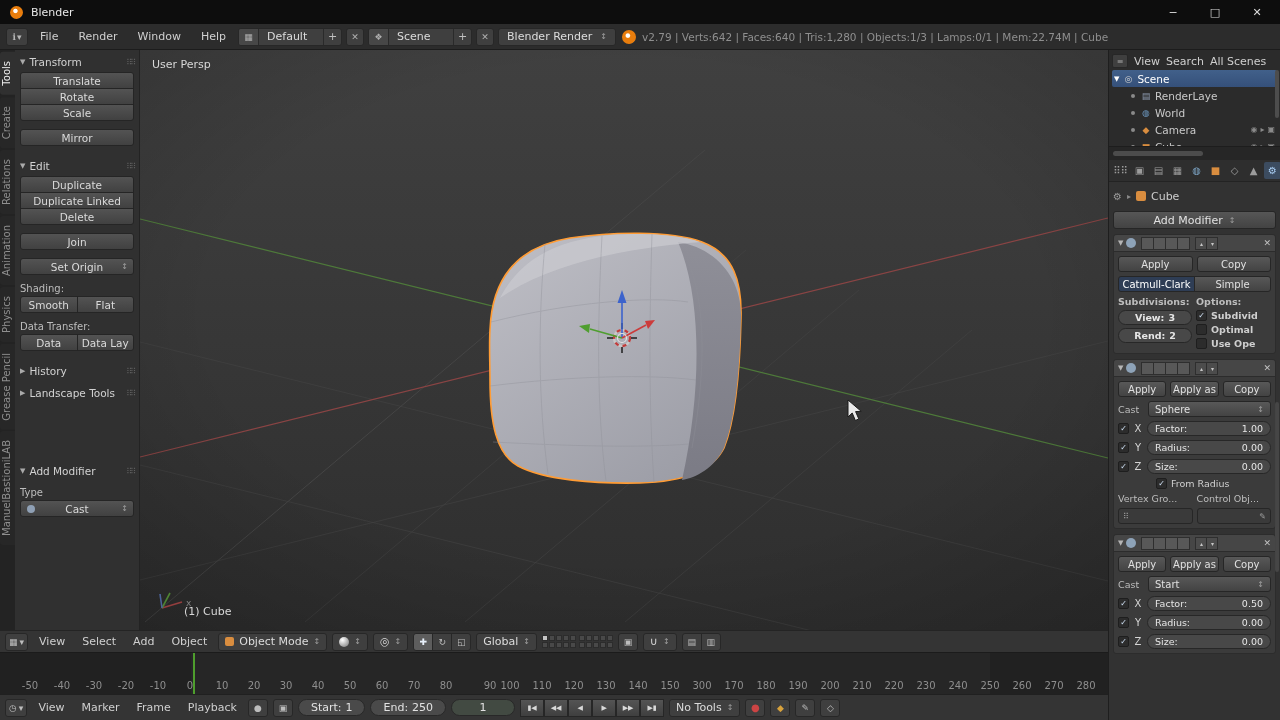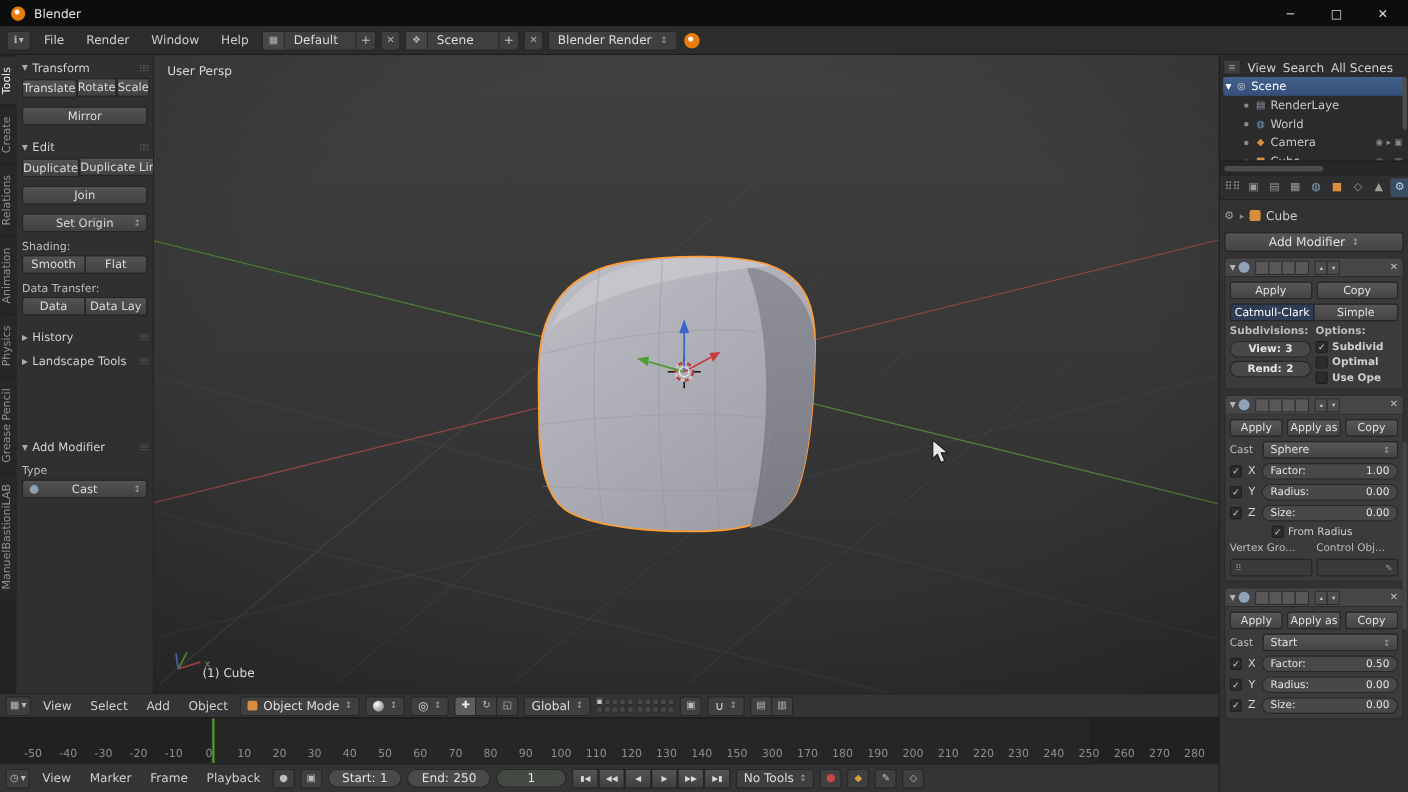--- a/index.html
+++ b/index.html
@@ -32,21 +32,21 @@
   .tabstrip{width:15px;background:#232323;display:flex;flex-direction:column;gap:2px;padding-top:2px;}
   .vtab{writing-mode:vertical-rl;transform:rotate(180deg);padding:9px 1px;font-size:10px;color:#8f8f8f;background:#272727;border-radius:0 3px 3px 0;text-align:center;}
   .vtab.active{background:#303030;color:#ececec;}
 
   
   .toolshelf{width:125px;background:#303030;border-right:1px solid #232323;padding:4px 5px;display:flex;flex-direction:column;gap:2px;overflow:hidden;}
   .phead{display:flex;align-items:center;height:16px;color:#d2d2d2;gap:4px;font-size:10.5px;}
   .phead .tri{font-size:7px;color:#aaa;}
   .phead .grip{margin-left:auto;color:#5c5c5c;font-size:8px;letter-spacing:-2px;}
   .tsbtn{height:17px;background:linear-gradient(#535353,#414141);border:1px solid #252525;border-radius:3px;color:#dadada;display:flex;align-items:center;justify-content:center;font-size:10.5px;position:relative;flex:none;}
-  .stack{display:flex;flex-direction:row;}
+  .stack{display:flex;flex-direction:column;}
   .stack .tsbtn{border-radius:0;margin-top:-1px;}
   .stack .tsbtn:first-child{border-radius:3px 3px 0 0;margin-top:0;}
   .stack .tsbtn:last-child{border-radius:0 0 3px 3px;}
   .half{display:flex;}
   .half .tsbtn{flex:1;border-radius:0;margin-left:-1px;}
   .half .tsbtn:first-child{border-radius:3px 0 0 3px;margin-left:0;}
   .half .tsbtn:last-child{border-radius:0 3px 3px 0;}
   .ddown .ud{position:absolute;right:5px;font-size:8px;color:#9f9f9f;}
   .dotic{width:8px;height:8px;border-radius:50%;background:#8fa0b5;position:absolute;left:6px;}
   .slabel{color:#bdbdbd;font-size:10px;margin-top:6px;}
@@ -180,20 +180,21 @@
       <span class="sic">❖</span>
       <span class="stxt">Scene</span>
       <span class="splus">+</span>
     </span>
     <span class="xbtn">✕</span>
     <span class="engine">
       <span>Blender Render</span>
       <span class="ud2">↕</span>
     </span>
     <span class="minilogo"></span>
+    <span class="stats">v2.79 | Verts:642 | Faces:640 | Tris:1,280 | Objects:1/3 | Lamps:0/1 | Mem:22.74M | Cube</span>
   </div>
 
   <div class="mainrow">
     <div class="tabstrip">
       <span class="vtab active">Tools</span>
       <span class="vtab">Create</span>
       <span class="vtab">Relations</span>
       <span class="vtab">Animation</span>
       <span class="vtab">Physics</span>
       <span class="vtab">Grease Pencil</span>
@@ -421,21 +422,21 @@
         <span class="tick" style="left: 158px;">-10</span>
         <span class="tick" style="left: 190px;">0</span>
         <span class="tick" style="left: 222px;">10</span>
         <span class="tick" style="left: 254px;">20</span>
         <span class="tick" style="left: 286px;">30</span>
         <span class="tick" style="left: 318px;">40</span>
         <span class="tick" style="left: 350px;">50</span>
         <span class="tick" style="left: 382px;">60</span>
         <span class="tick" style="left: 414px;">70</span>
         <span class="tick" style="left: 446px;">80</span>
-        <span class="tick" style="left: 478px;">90</span>
+        <span class="tick" style="left: 490px;">90</span>
         <span class="tick" style="left: 510px;">100</span>
         <span class="tick" style="left: 542px;">110</span>
         <span class="tick" style="left: 574px;">120</span>
         <span class="tick" style="left: 606px;">130</span>
         <span class="tick" style="left: 638px;">140</span>
         <span class="tick" style="left: 670px;">150</span>
         <span class="tick" style="left: 702px;">300</span>
         <span class="tick" style="left: 734px;">170</span>
         <span class="tick" style="left: 766px;">180</span>
         <span class="tick" style="left: 798px;">190</span>

